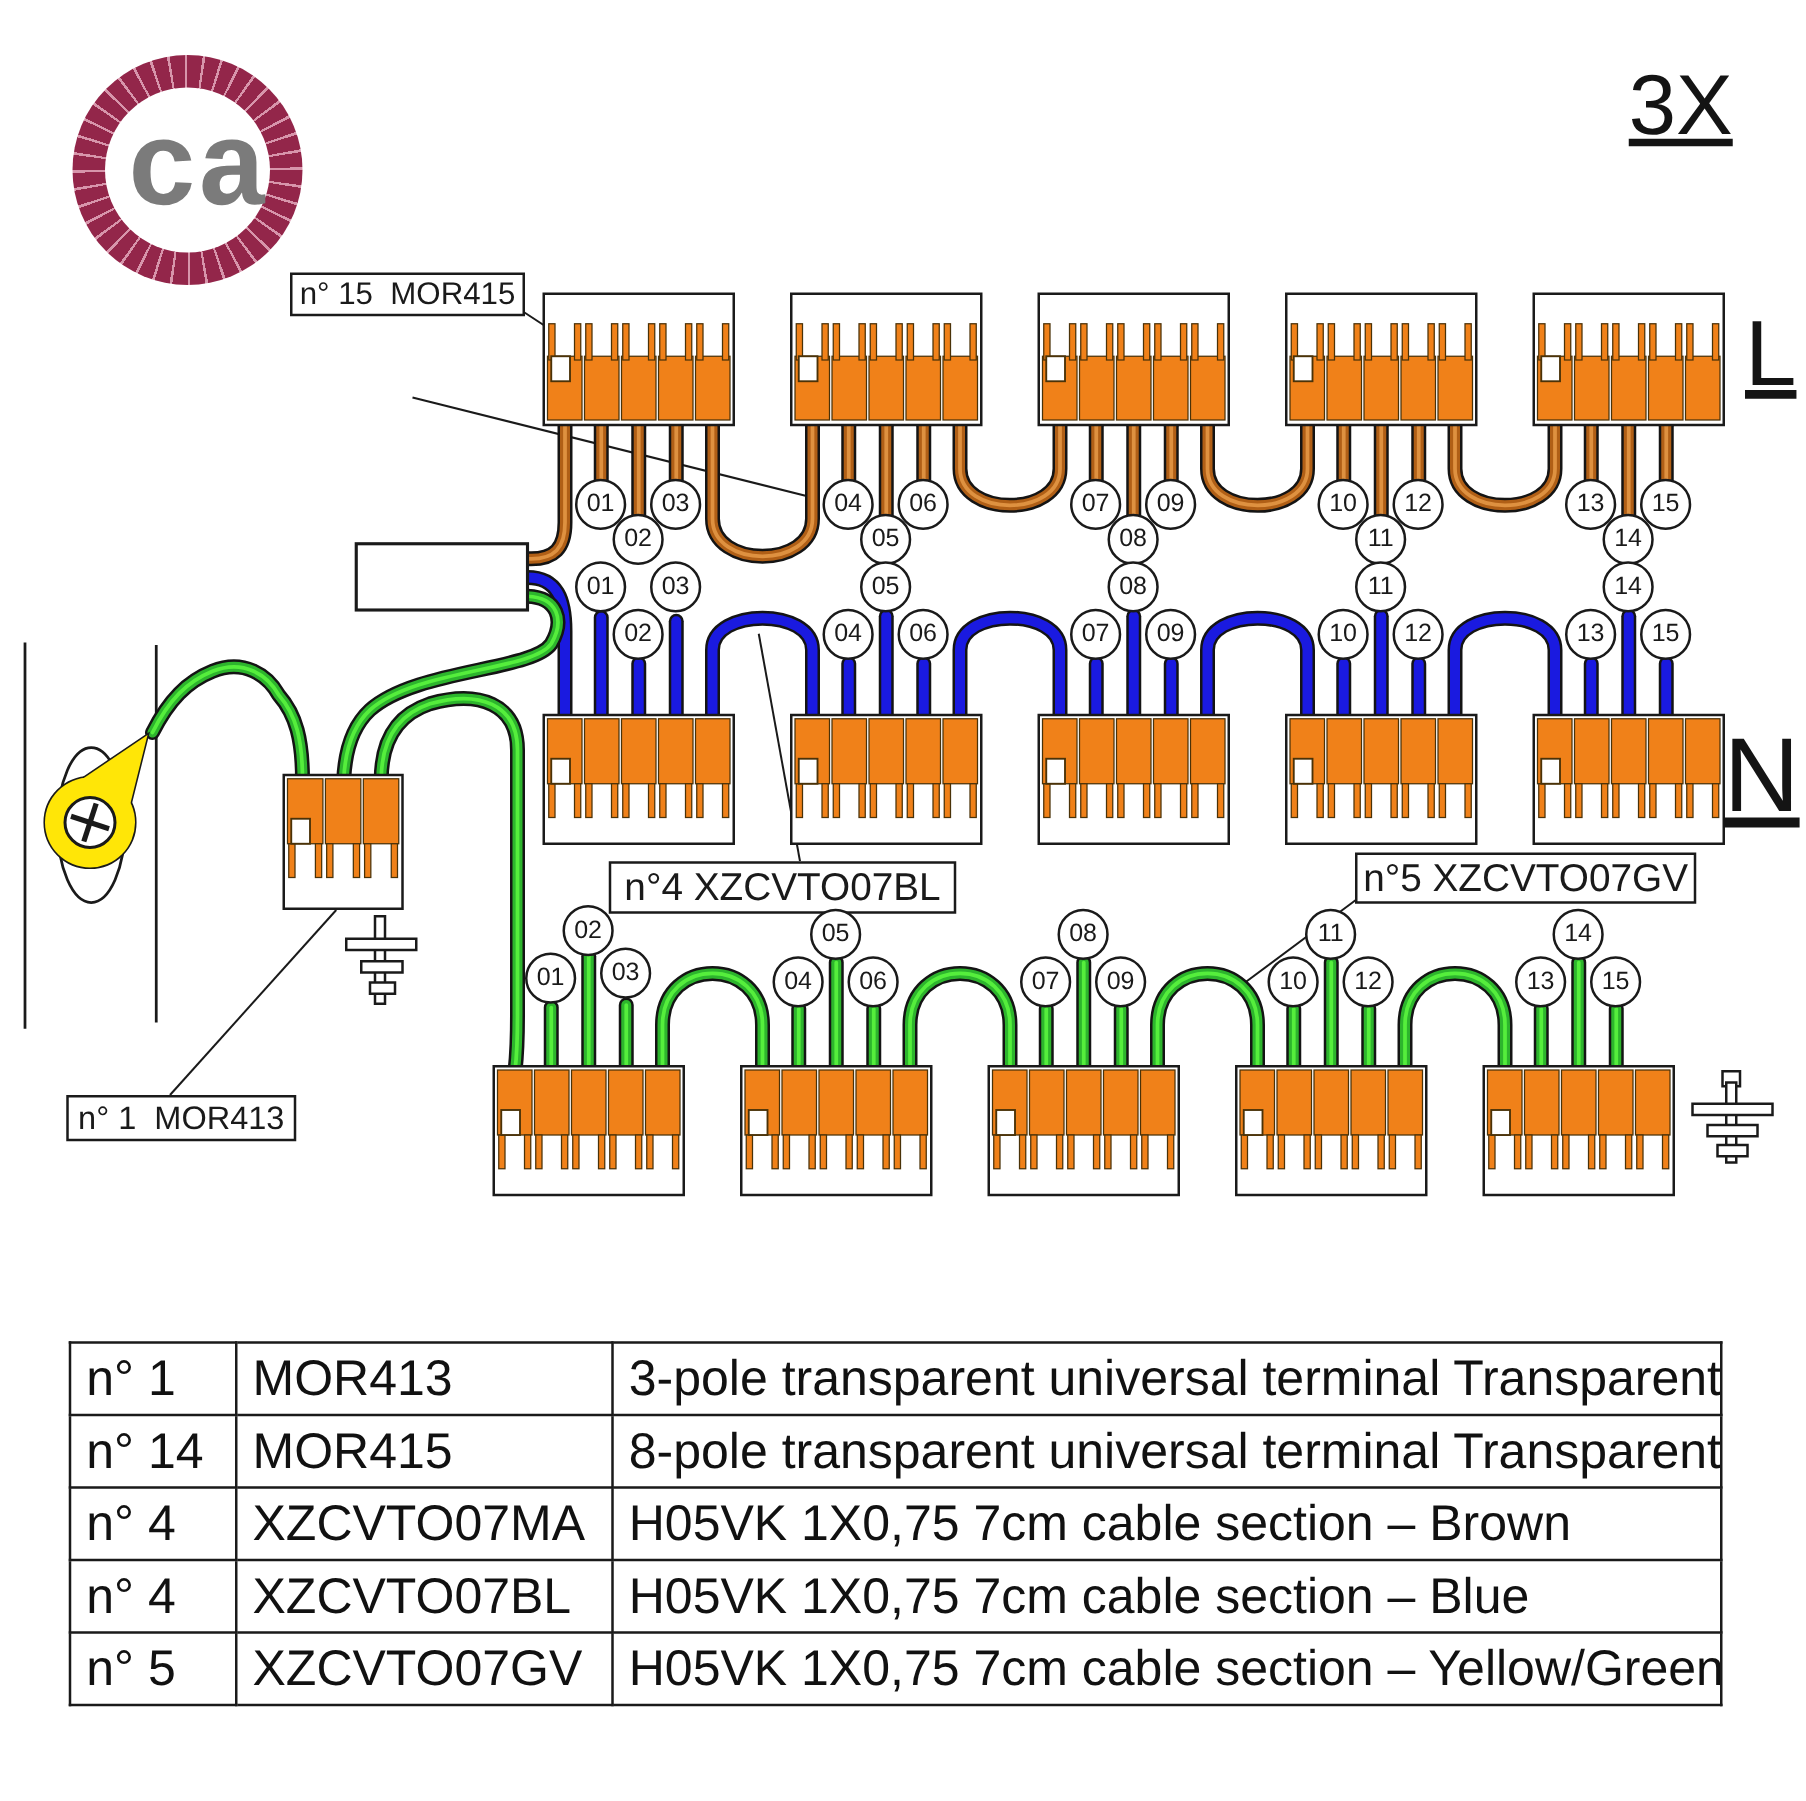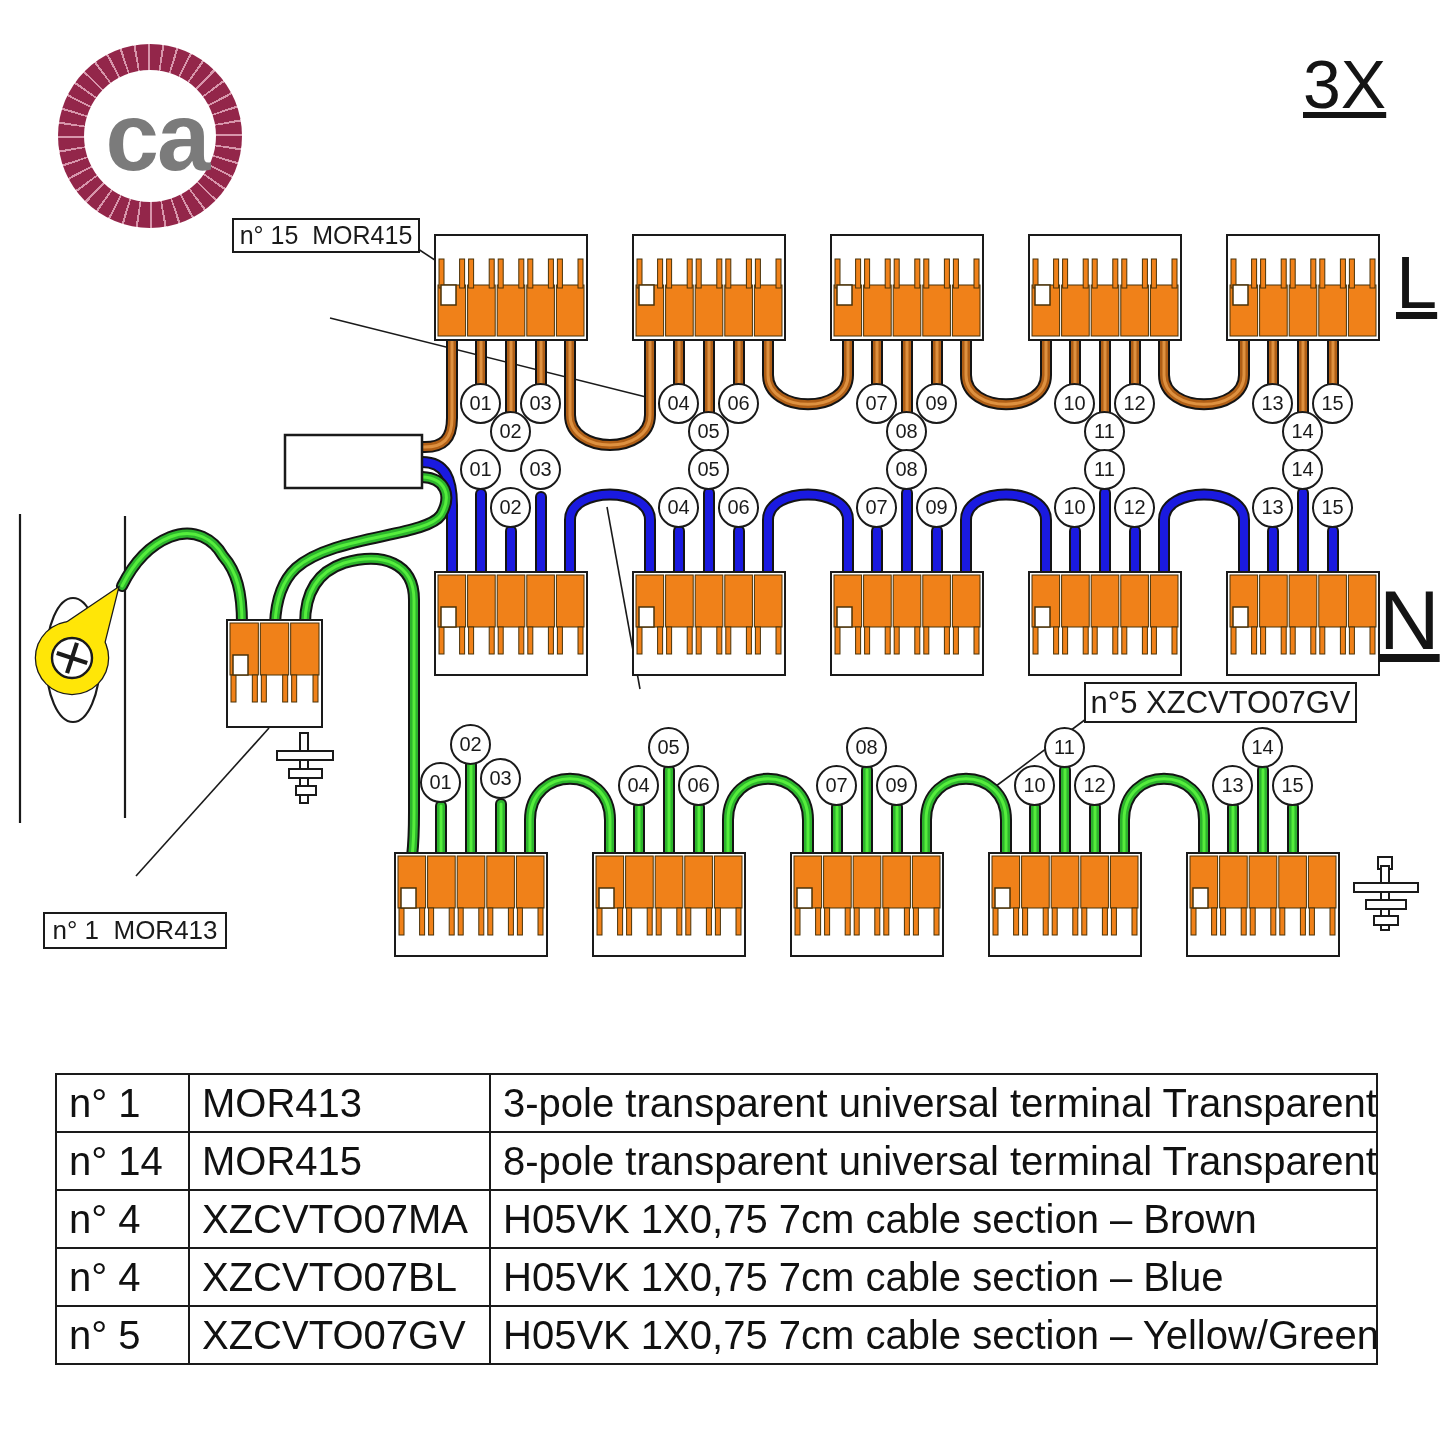--- a/index.html
+++ b/index.html
@@ -10,36 +10,36 @@
   #diagram{position:absolute;left:0;top:0;z-index:1;}
   .overlay{position:absolute;left:0;top:0;width:1445px;height:1441px;z-index:2;pointer-events:none;}
   .logo{
     position:absolute;left:58px;top:44px;width:184px;height:184px;border-radius:50%;
     background:repeating-conic-gradient(#93264A 0deg 7.6deg,#D795AB 7.6deg 9deg);
     display:flex;align-items:center;justify-content:center;
   }
   .logo::after{content:'';position:absolute;inset:26px;background:#fff;border-radius:50%;}
   .logo span{
     position:relative;z-index:1;font-size:96px;font-weight:bold;color:#7b7b7b;
-    padding-left:14px;padding-top:2px;letter-spacing:-2px;
+    padding-left:14px;padding-top:2px;letter-spacing:-2px;font-family:Liberation Mono, monospace;
   }
   .big-letter{position:absolute;color:#141414;line-height:1;text-decoration:underline;}
   #multiplier{left:1303px;top:50px;font-size:68px;}
   #live-letter{left:1396px;top:246px;font-size:74px;}
   #neutral-letter{left:1379px;top:578px;font-size:84px;}
   .callout{
     position:absolute;background:#fff;border:2px solid #1a1a1a;
     display:flex;align-items:center;justify-content:center;
     white-space:pre;color:#1a1a1a;
   }
   #callout-mor415{left:232px;top:218px;width:184px;height:31px;font-size:25px;}
   #callout-ma{left:40px;top:299px;width:291px;height:38px;font-size:31px;}
   #callout-bl{left:487px;top:689px;width:274px;height:38px;font-size:31px;}
   #callout-gv{left:1084px;top:682px;width:269px;height:37px;font-size:31px;}
-  #callout-mor413{left:43px;top:876px;width:180px;height:33px;font-size:26px;margin-top:36px;}
+  #callout-mor413{left:53px;top:876px;width:180px;height:33px;font-size:26px;}
   .badge{
     position:absolute;width:41px;height:41px;box-sizing:border-box;
     border:2.5px solid #1a1a1a;border-radius:50%;background:#fff;
     display:flex;align-items:center;justify-content:center;
     font-size:20px;color:#1a1a1a;
   }
   .parts-table{
     position:absolute;left:55px;top:1073px;width:1323px;
     border-collapse:collapse;table-layout:fixed;font-size:40px;color:#111;
   }
@@ -555,20 +555,21 @@
 
 <div class="overlay">
   <div class="logo">
     <span>ca</span>
   </div>
   <div id="multiplier" class="big-letter">3X</div>
   <div id="live-letter" class="big-letter">L</div>
   <div id="neutral-letter" class="big-letter">N</div>
 
   <div id="callout-mor415" class="callout">n° 15  MOR415</div>
+  <div id="callout-bl" class="callout">n°4 XZCVTO07BL</div>
   <div id="callout-gv" class="callout">n°5 XZCVTO07GV</div>
   <div id="callout-mor413" class="callout">n° 1  MOR413</div>
 
   <div id="badges">
       <div class="badge" style="left: 460px; top: 383px;">01</div>
       <div class="badge" style="left: 490px; top: 411px;">02</div>
       <div class="badge" style="left: 520px; top: 383px;">03</div>
       <div class="badge" style="left: 658px; top: 383px;">04</div>
       <div class="badge" style="left: 688px; top: 411px;">05</div>
       <div class="badge" style="left: 718px; top: 383px;">06</div>

